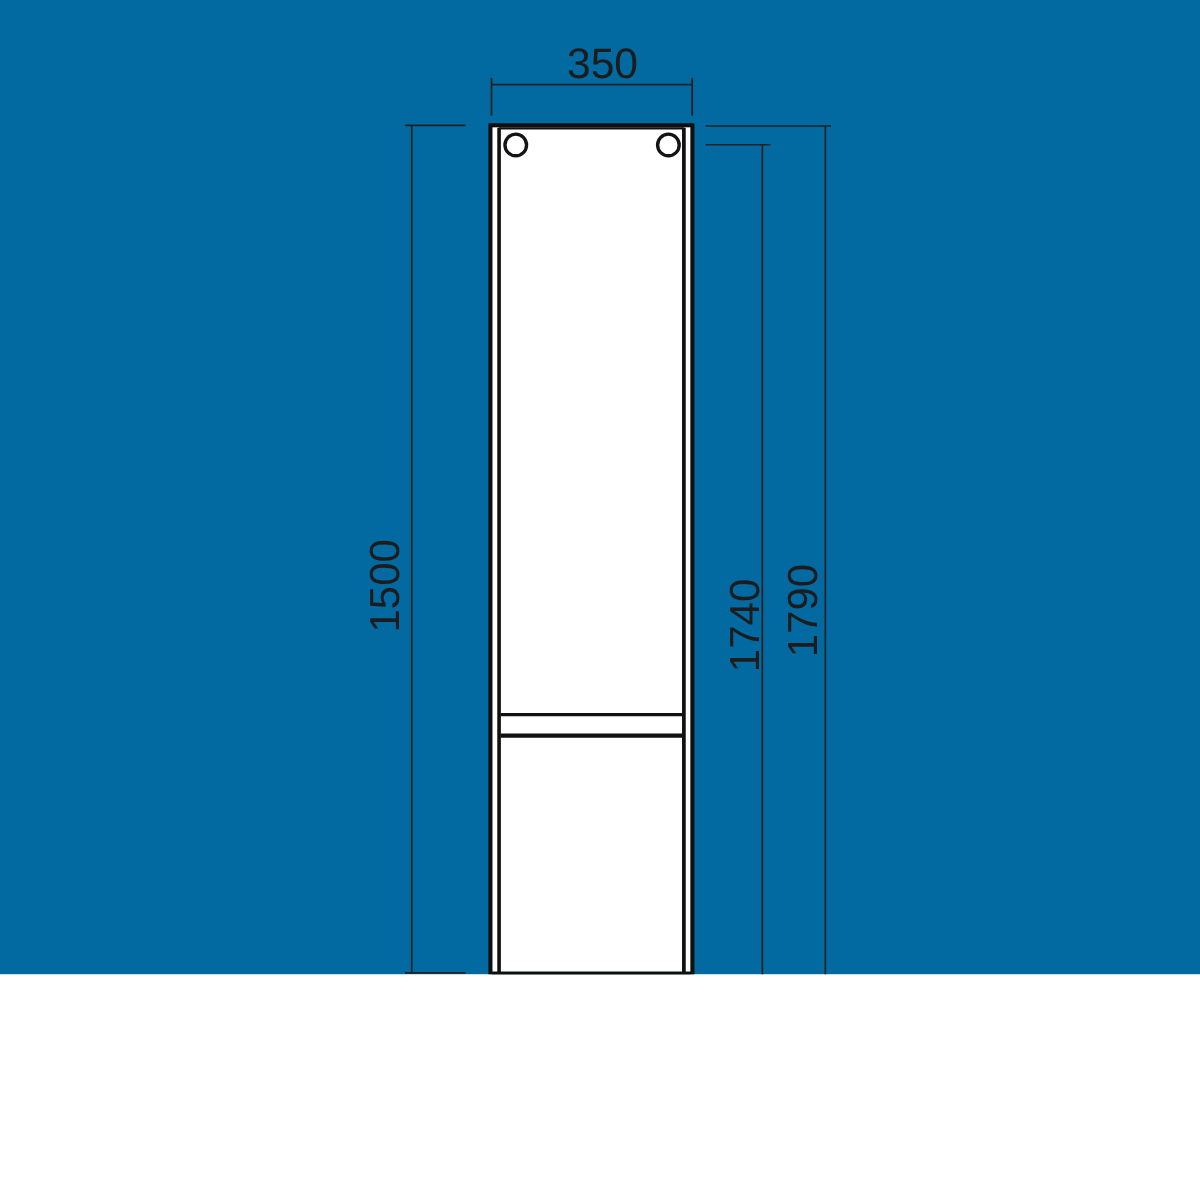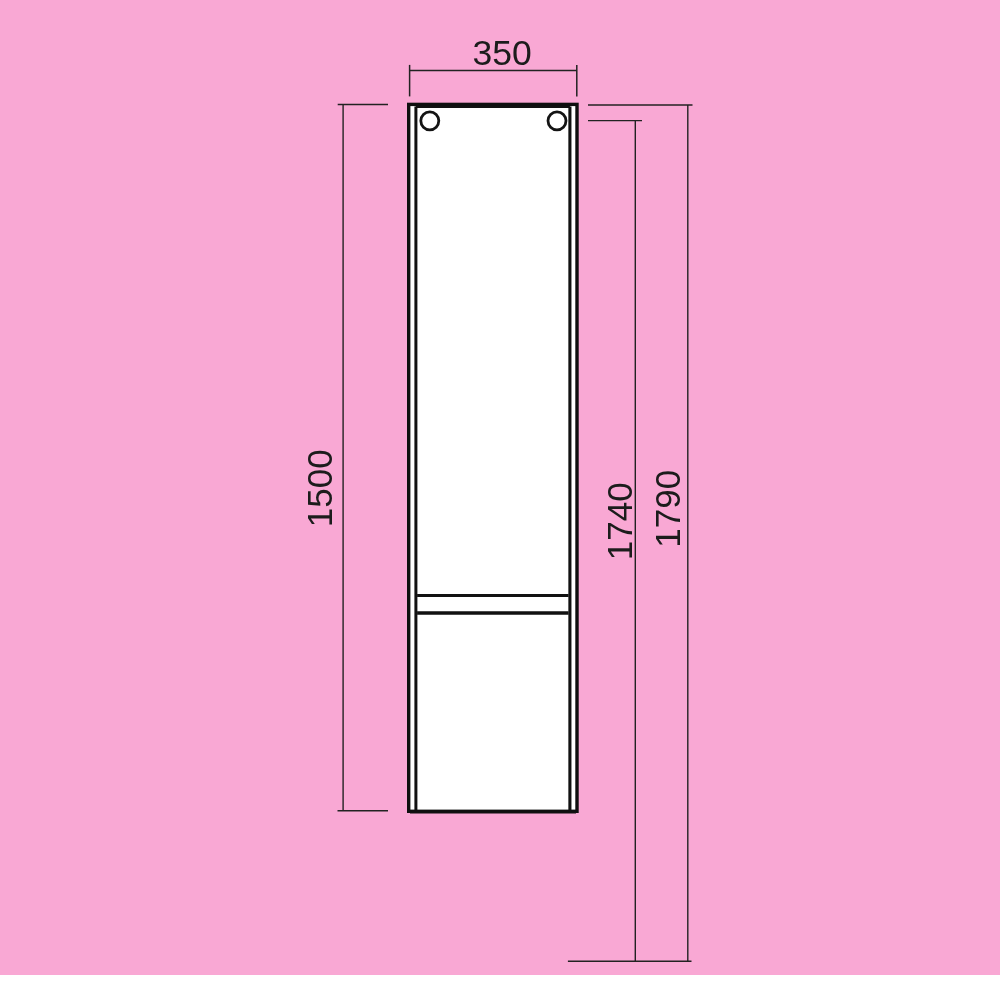--- a/index.html
+++ b/index.html
@@ -1,16 +1,16 @@
 <!DOCTYPE html>
 <html><head>
 <meta charset="utf-8">
 <style>
   html,body{margin:0;padding:0;background:#ffffff;}
-  .page{width:1000px;height:975px;position:relative;background:#f9a8d4;overflow:hidden;text-decoration:underline;}
+  .page{width:1000px;height:812px;position:relative;background:#0369a1;overflow:hidden;text-decoration:underline;}
   svg{display:block;}
   text{font-family:"Liberation Sans", sans-serif;fill:#1c1c1c;}
 </style>
 </head>
 <body>
 <div class="page">
 <svg width="1000" height="1000" viewBox="0 0 1000 1000">
 
   <g>
         <rect x="408.7" y="104.4" width="168.3" height="706.9" fill="#ffffff" stroke="#0f0f0f" stroke-width="3.4"></rect>

